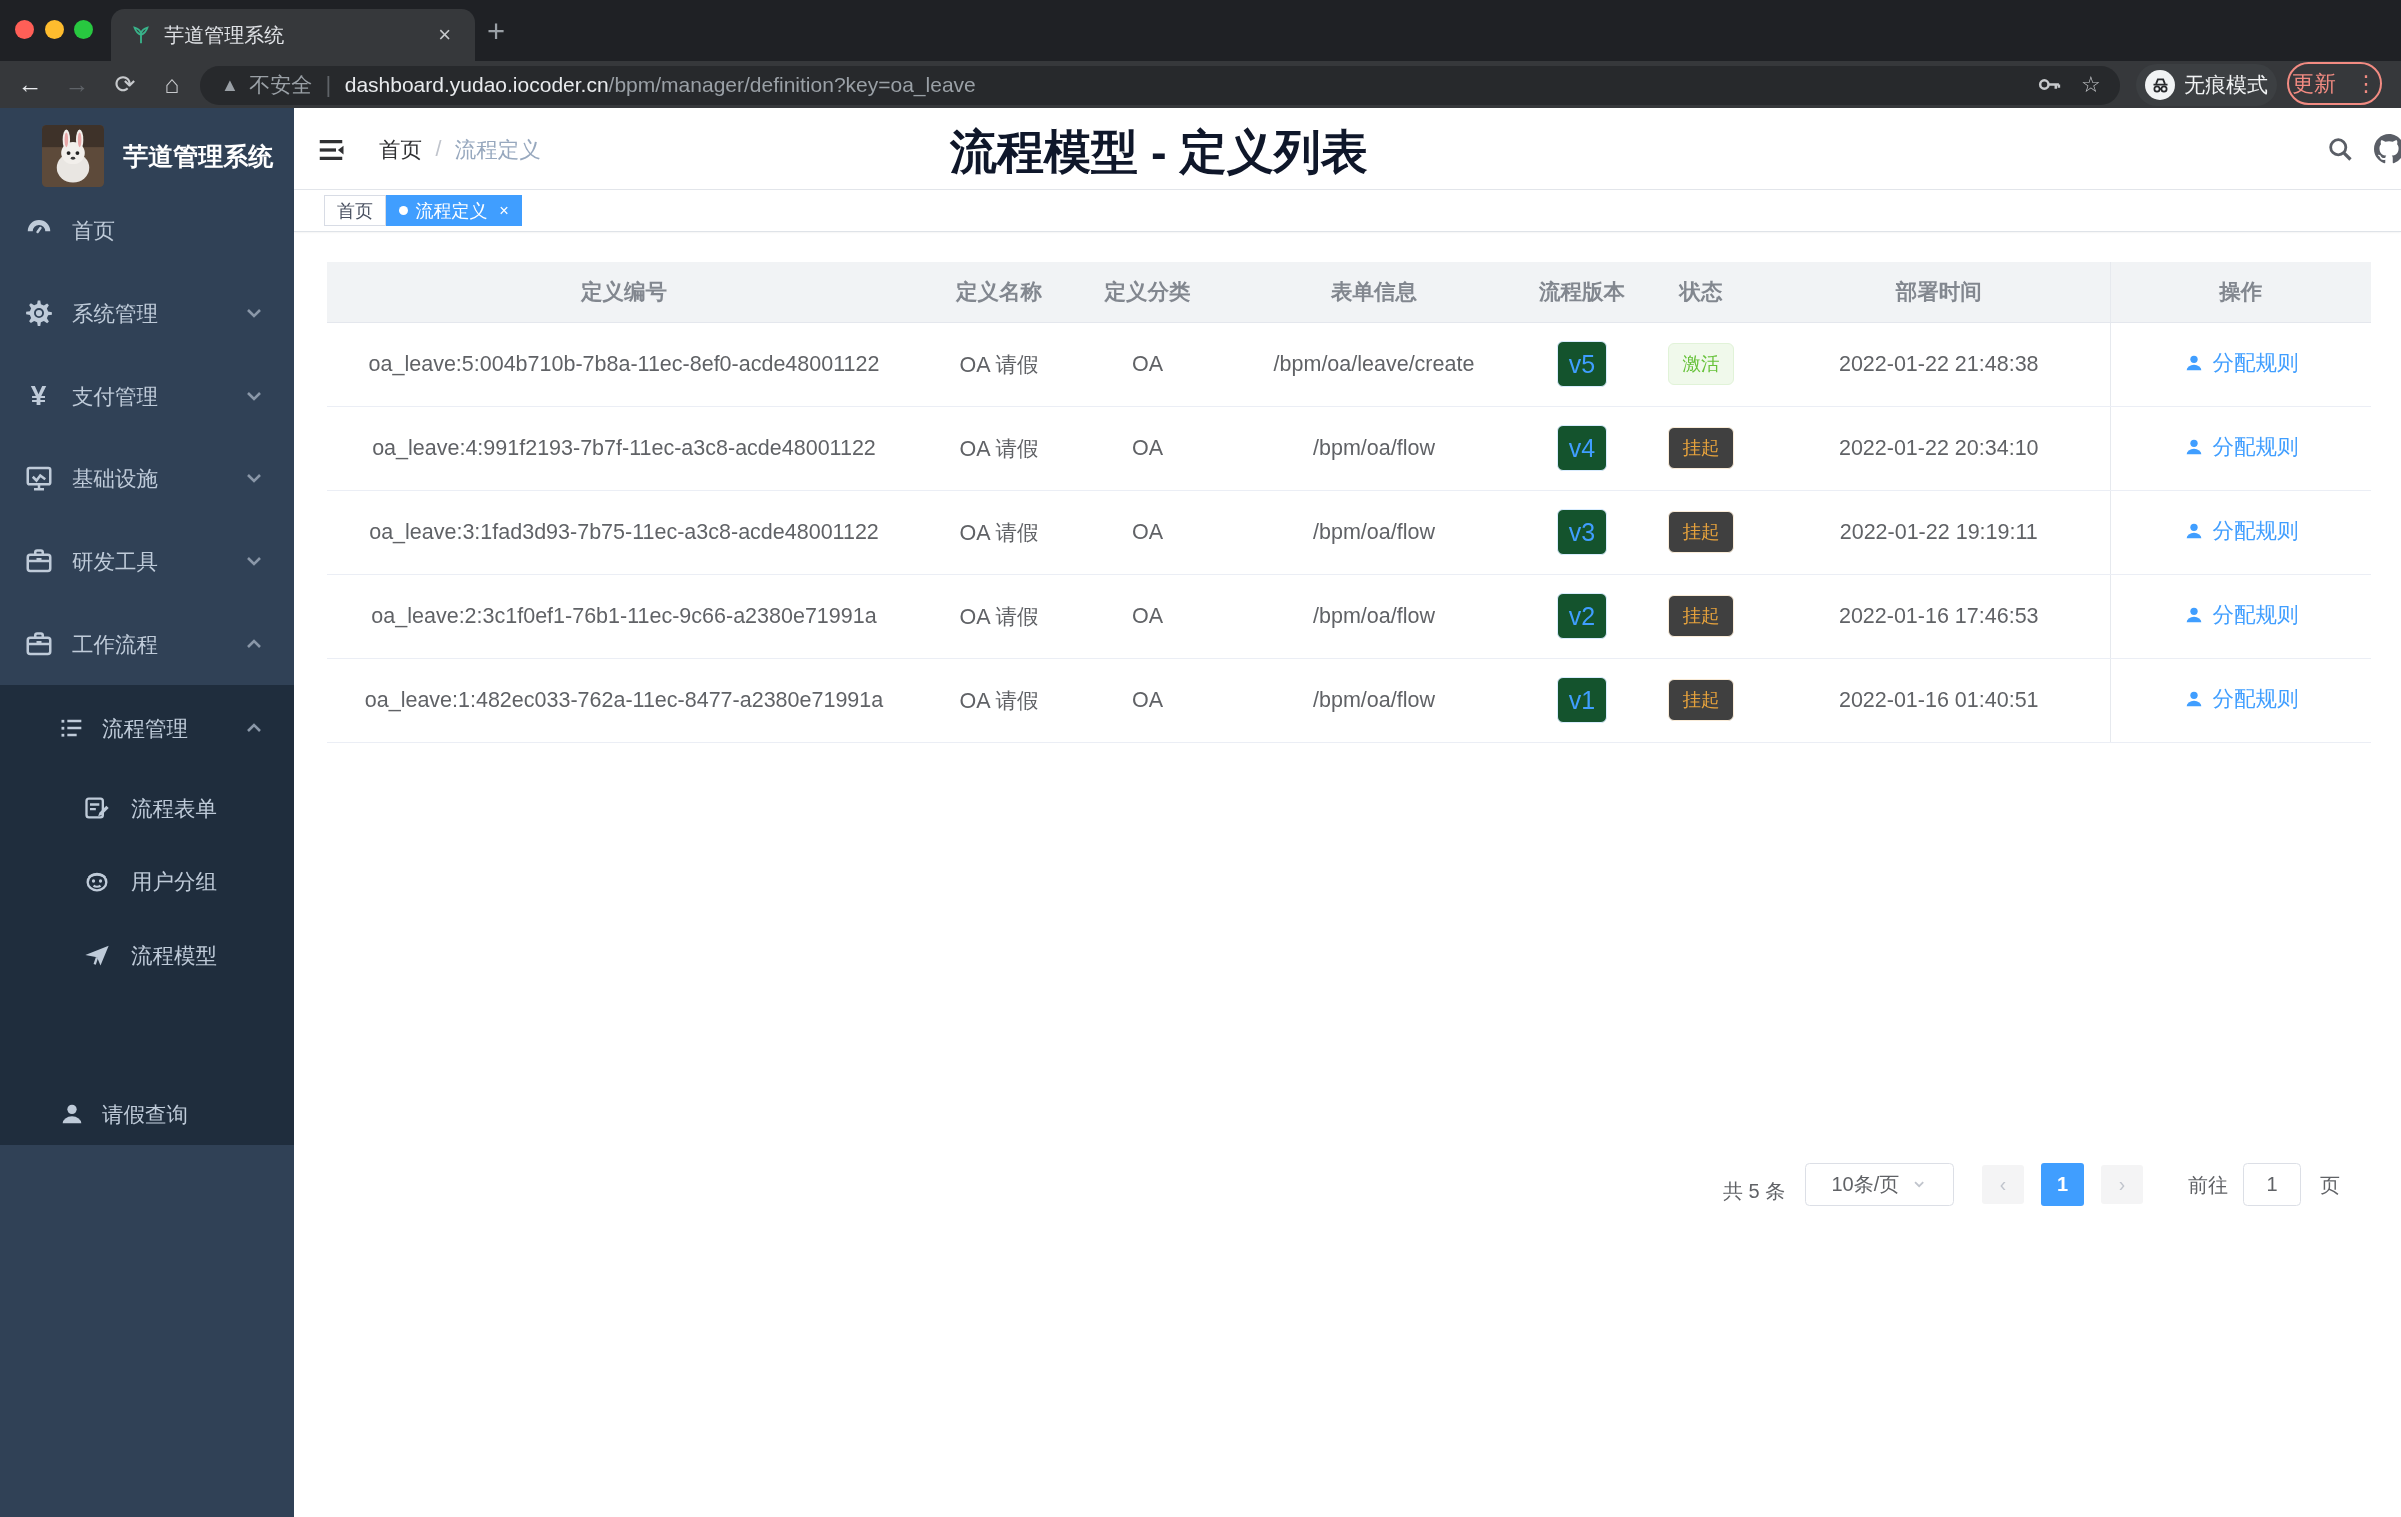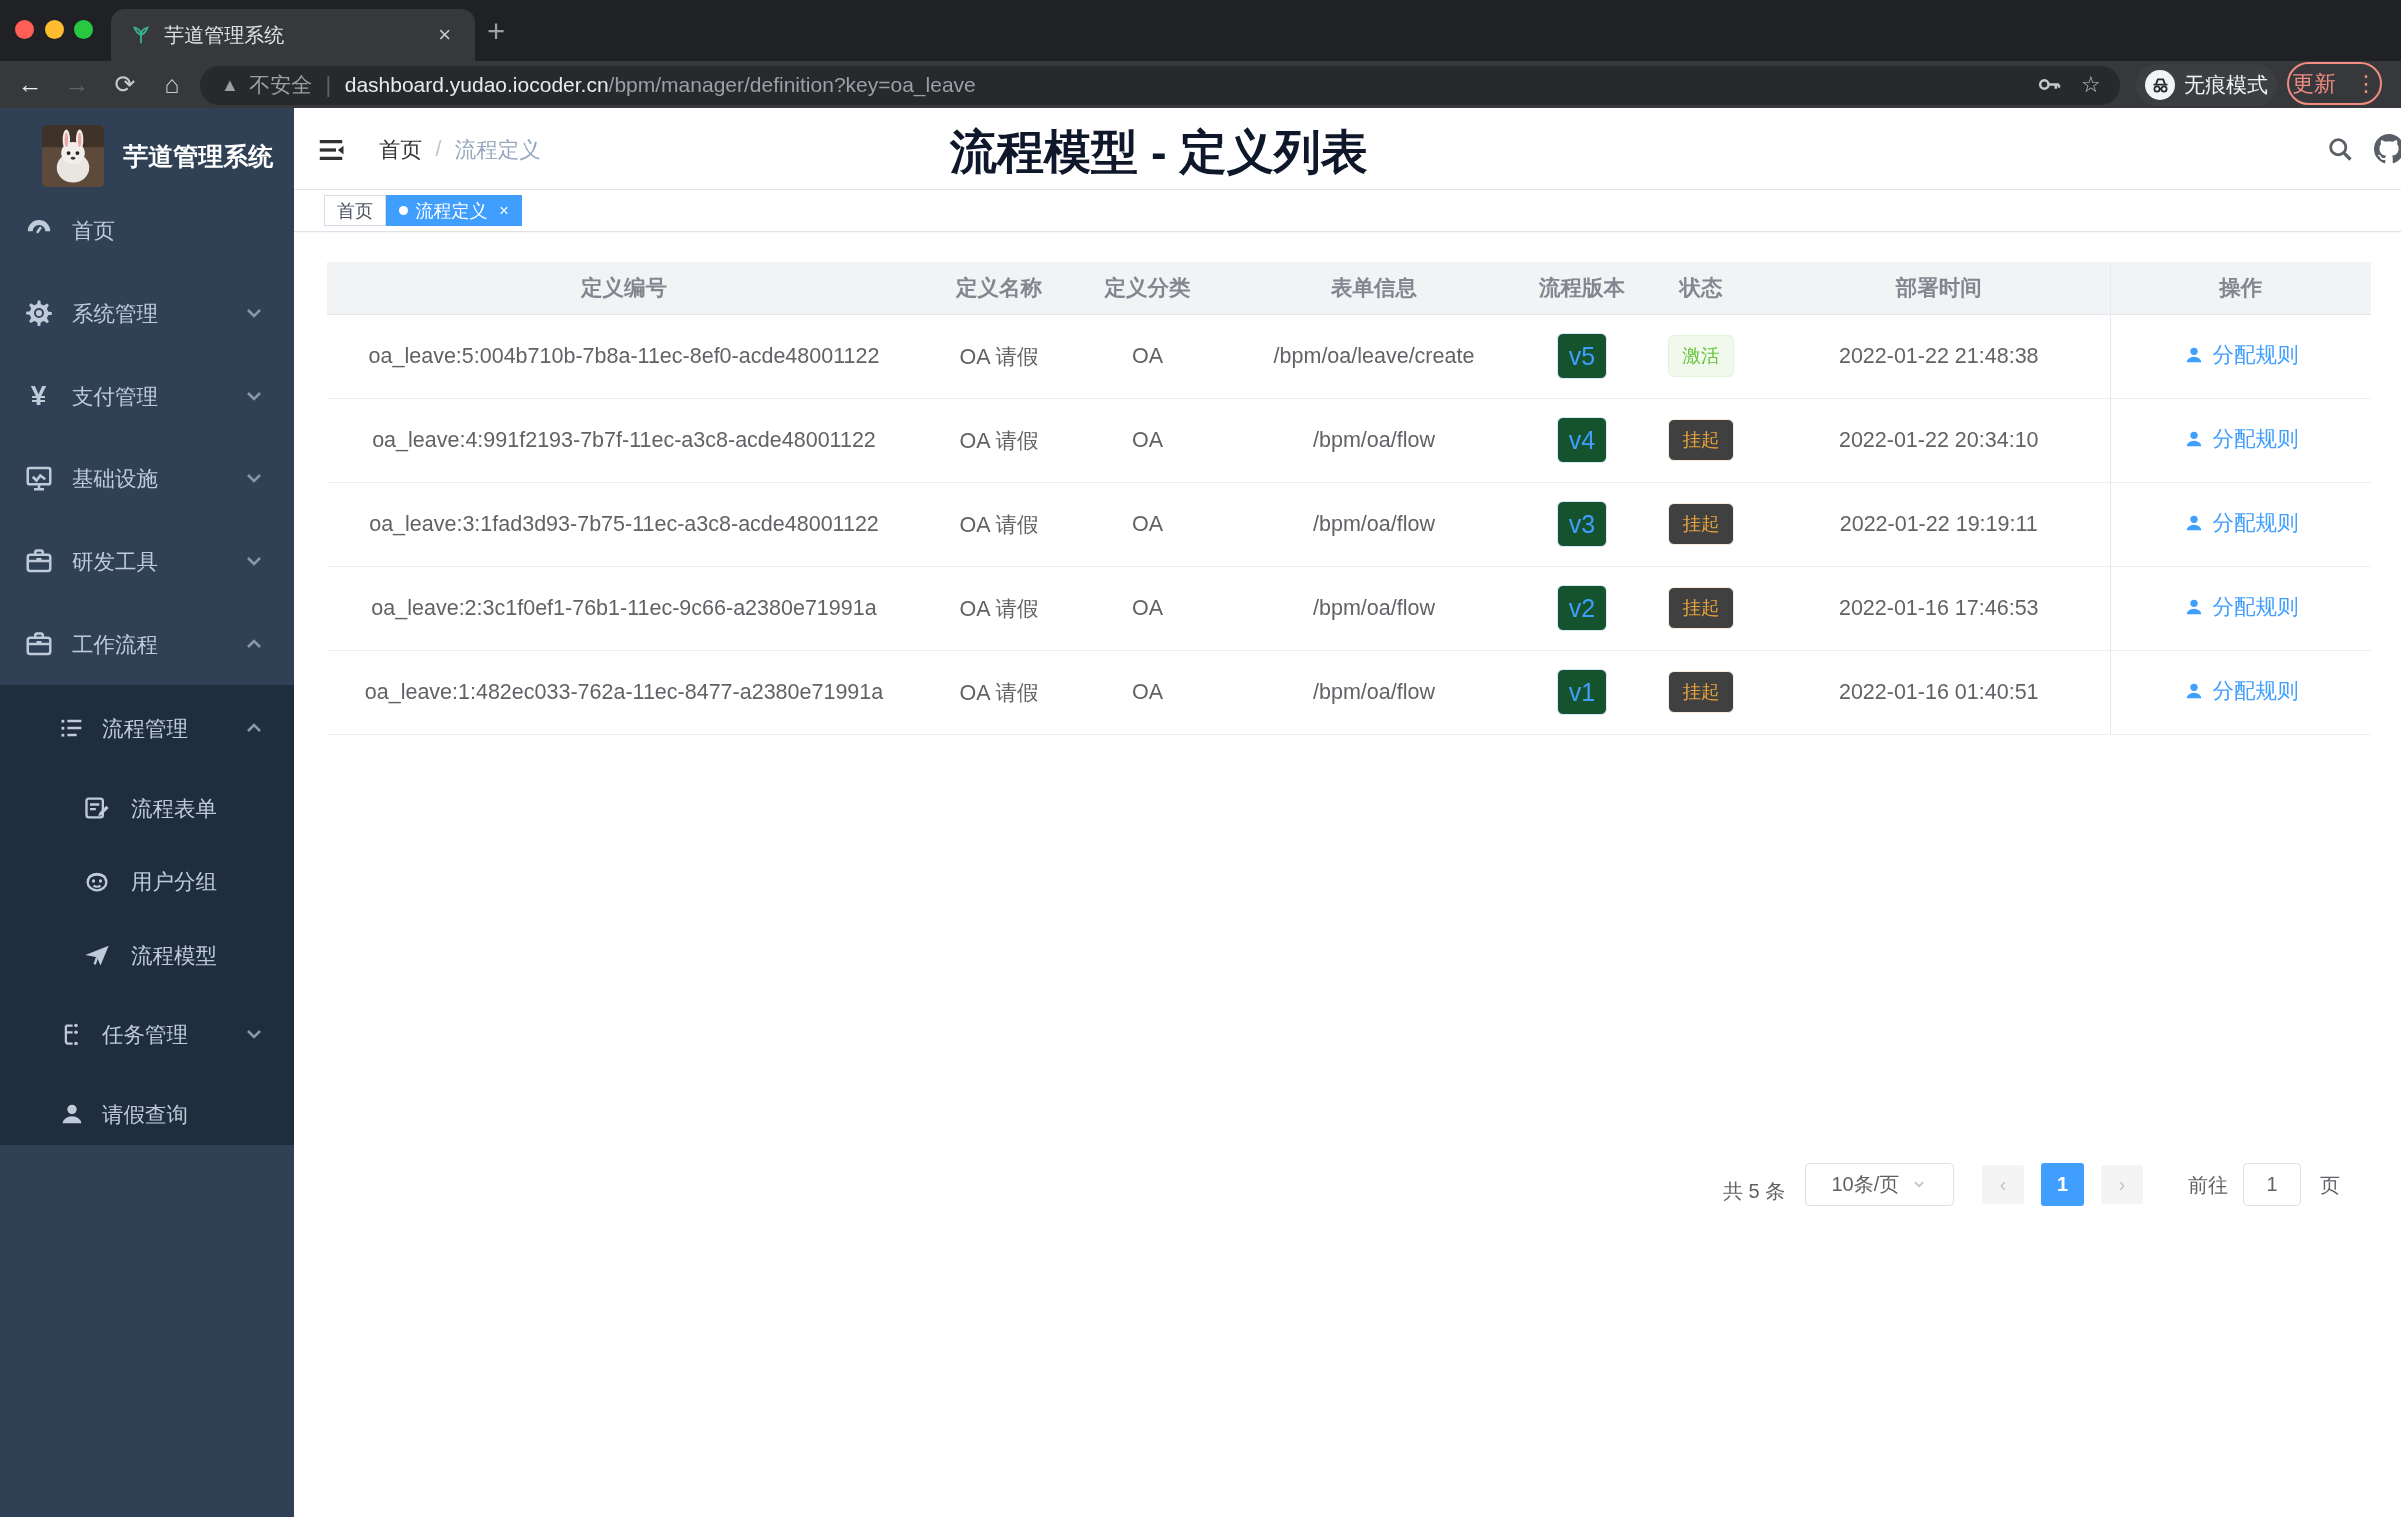--- a/index.html
+++ b/index.html
@@ -59,21 +59,21 @@
   .tagsbar { position:absolute; left:0; top:82px; width:2107px; height:42px; background:#fff; border-bottom:1.5px solid #dfe3e8; box-shadow:0 0.7px 2.2px rgba(0,0,0,.08); }
   .tag { position:absolute; top:5.2px; height:31px; display:flex; align-items:center; font-size:18px; padding:0 12px; }
   .tag.plain { left:30px; background:#fff; border:0.7px solid #d8dce5; color:#495060; }
   .tag.active { left:92px; background:#409eff; border:0.7px solid #409eff; color:#fff; gap:7.4px; }
   .tag-dot { width:9px; height:9px; border-radius:50%; background:#fff; }
   .tag-x { font-size:16.3px; margin-left:4.5px; }
 
   
   .tablewrap { position:absolute; left:33px; top:154px; width:2044px; }
   table.grid { width:2044px; border-collapse:collapse; table-layout:fixed; }
-  .grid th { height:52px; background:#f1f3f5; color:#82878f; font-size:21.5px; font-weight:bold; border-bottom:1.5px solid #e4e7ed; }
+  .grid th { height:60px; background:#f1f3f5; color:#82878f; font-size:21.5px; font-weight:bold; border-bottom:1.5px solid #e4e7ed; }
   .grid td { height:84px; font-size:21.5px; color:#606266; text-align:center; border-bottom:1.5px solid #ebeef5; background:#fff; }
   .grid .op-col { border-left:1.5px solid #e6e9ee; }
   .link { color:#409eff; }
   .vtag { display:inline-block; min-width:48px; padding:7.4px 10.4px; background:#14532d; border:0.7px solid #d9ecff; border-radius:6px; color:#409eff; font-size:25px; }
   .stag { display:inline-block; padding:7.4px 13.4px; border-radius:6px; font-size:18.6px; }
   .stag.success { background:#f0f9eb; border:0.7px solid #e1f3d8; color:#67c23a; }
   .stag.warning { background:#404040; border:0.7px solid #faecd8; color:#e6a23c; }
   .oplink { color:#409eff; display:inline-flex; align-items:center; gap:7.4px; font-size:21.5px; }
   .user-ic { width:22px; height:22px; }
 
@@ -270,34 +270,20 @@
     </div>
     <div class="menu-item lvl3" style="top:806px;">
       <span class="mi-icon">
           <svg width="28" height="28" viewBox="0 0 24 24">
             <path class="fill" d="M2 12 L22 4 L15 21 L12 14 Z M12 14 L22 4"></path>
             <path d="M12 14 L10 20" stroke="#bfcbd9"></path>
           </svg>
         </span>
       <span class="mi-label">流程模型</span>
     </div>
-    <div class="menu-item lvl2" style="top:885px;">
-      <span class="mi-icon">
-          <svg width="27" height="27" viewBox="0 0 24 24">
-            <path d="M7 4 h6 M7 4 v14 a2 2 0 0 0 2 2 h4 M7 10 h6"></path>
-            <circle class="fill" cx="16" cy="4" r="1.6"></circle>
-            <circle class="fill" cx="16" cy="10" r="1.6"></circle>
-            <circle class="fill" cx="16" cy="20" r="1.6"></circle>
-          </svg>
-        </span>
-      <span class="mi-label">任务管理</span>
-      <span class="chev"><svg width="24" height="24" viewBox="0 0 24 24">
-            <polyline points="6,9 12,15 18,9"></polyline>
-          </svg></span>
-    </div>
     <div class="menu-item lvl2" style="top:965px;">
       <span class="mi-icon">
           <svg width="28" height="28" viewBox="0 0 24 24">
             <circle class="fill" cx="12" cy="8" r="4"></circle>
             <path class="fill" d="M4 20 a8 6 0 0 1 16 0 z"></path>
           </svg>
         </span>
       <span class="mi-label">请假查询</span>
     </div>
   </div>

